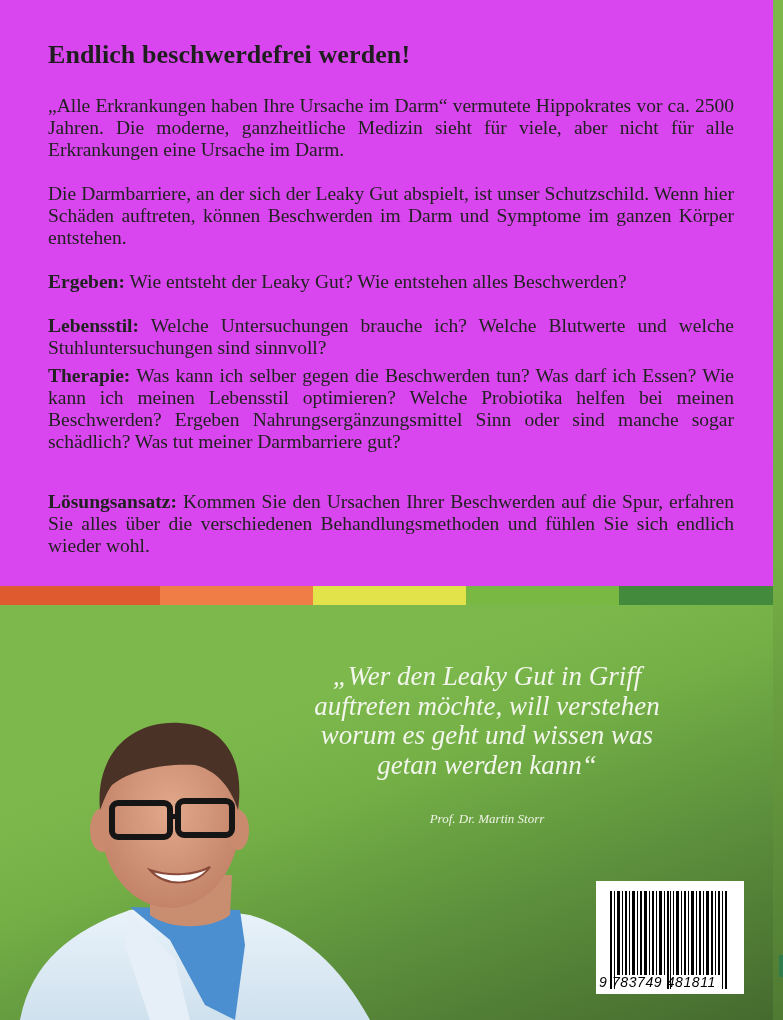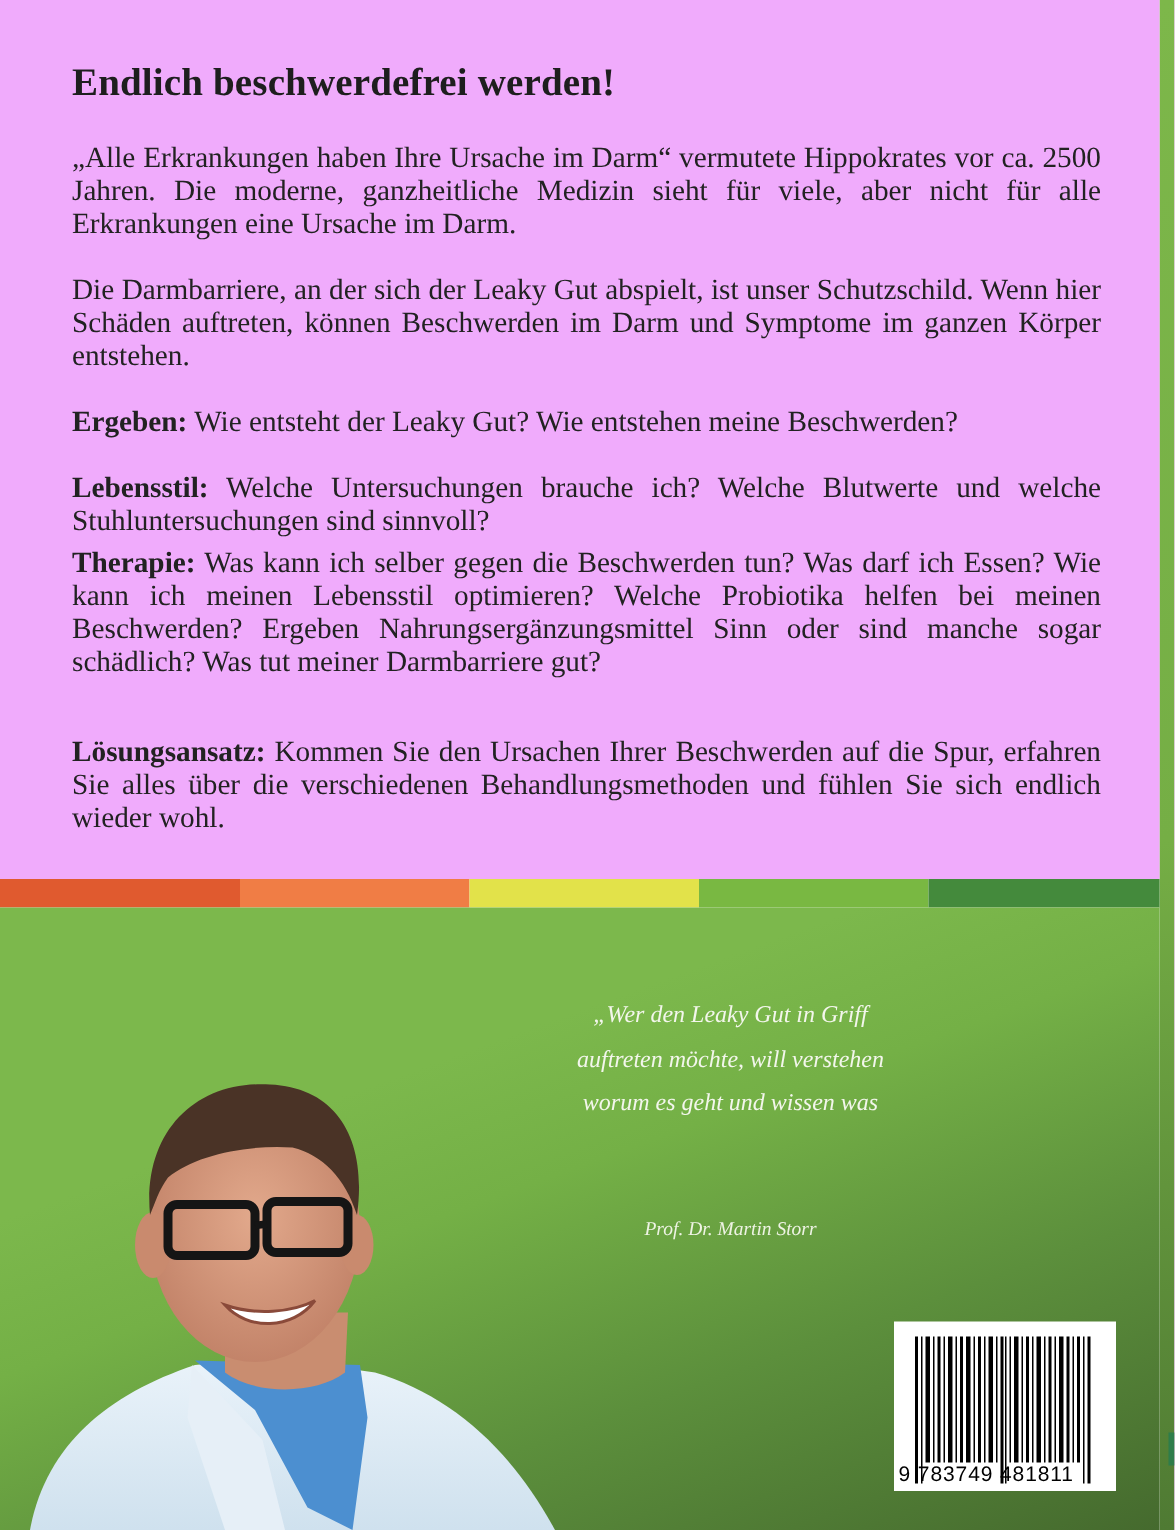--- a/index.html
+++ b/index.html
@@ -1,52 +1,52 @@
 <!DOCTYPE html>
 <html><head>
 <meta charset="utf-8">
 <style>
   html, body { margin: 0; padding: 0; }
   body { width: 783px; height: 1020px; position: relative; overflow: hidden; background: #ffffff; font-family: "Liberation Serif", "DejaVu Serif", serif; }
   .right-edge { position: absolute; left: 773px; top: 0; width: 10px; height: 1020px;
     background: linear-gradient(180deg, #7db74a 0%, #75ae45 55%, #4f7a33 100%); }
-  .text-panel { position: absolute; left: 0; top: 0; width: 773px; height: 586px; background: #f0abfc; }
+  .text-panel { position: absolute; left: 0; top: 0; width: 773px; height: 586px; background: #d946ef; }
   .title { position: absolute; left: 48px; top: 40px; margin: 0; font-size: 26px; font-weight: bold; color: #1e1e1e; letter-spacing: 0.1px; }
   .para { position: absolute; left: 48px; width: 686px; margin: 0; font-size: 19.5px; line-height: 22px; color: #222; text-align: justify; }
   .para b { font-weight: bold; }
   .strip { position: absolute; left: 0; top: 586px; width: 773px; height: 19px; display: flex; }
   .strip div { height: 100%; }
   .green-bg { position: absolute; left: 0; top: 605px; width: 773px; height: 415px;
     background: linear-gradient(160deg, #7cb84c 0%, #7cb84c 30%, #74b046 45%, #5c8f3c 70%, #456a2e 100%); }
-  .quote { position: absolute; left: 278px; top: 662px; width: 418px; margin: 0; text-align: center; font-style: italic; font-size: 16px; line-height: 29.5px; color: #f3f6ec; }
+  .quote { position: absolute; left: 278px; top: 662px; width: 418px; margin: 0; text-align: center; font-style: italic; font-size: 27px; line-height: 29.5px; color: #f3f6ec; }
   .attrib { position: absolute; left: 278px; top: 811px; width: 418px; margin: 0; text-align: center; font-style: italic; font-size: 13px; color: #eef3e4; }
   .photo { position: absolute; left: 0; top: 715px; width: 380px; height: 305px; }
   .barcode { position: absolute; left: 596px; top: 881px; width: 148px; height: 113px; background: #ffffff; }
   .barcode svg { position: absolute; left: 0; top: 0; }
-  .barcode-digits { position: absolute; left: 3px; bottom: 4px; font-family: "Liberation Sans", "DejaVu Sans", sans-serif; font-size: 14px; color: #000; letter-spacing: 0.6px; background: transparent; }
+  .barcode-digits { position: absolute; left: 3px; bottom: 4px; font-family: "Liberation Sans", "DejaVu Sans", sans-serif; font-size: 14px; color: #000; letter-spacing: 0.6px; background: transparent; font-style: italic; }
   .edge-mark { position: absolute; left: 779px; top: 955px; width: 4px; height: 22px; background: #2e7d4a; }
 </style>
 </head>
 <body>
 
 <div class="right-edge"></div>
 
 <section class="text-panel">
   <h1 class="title">Endlich beschwerdefrei werden!</h1>
 
   <p class="para" style="top:95px">
     <span>„Alle Erkrankungen haben Ihre Ursache im Darm“ vermutete Hippokrates vor ca. 2500 Jahren. Die moderne, ganzheitliche Medizin sieht für viele, aber nicht für alle Erkrankungen eine Ursache im Darm.</span>
   </p>
 
   <p class="para" style="top:183px">
     <span>Die Darmbarriere, an der sich der Leaky Gut abspielt, ist unser Schutzschild. Wenn hier Schäden auftreten, können Beschwerden im Darm und Symptome im ganzen Körper entstehen.</span>
   </p>
 
   <p class="para" style="top:271px">
-    <b>Ergeben:</b><span> Wie entsteht der Leaky Gut? Wie entstehen meine Beschwerden?</span>
+    <b>Ergeben:</b><span> Wie entsteht der Leaky Gut? Wie entstehen alles Beschwerden?</span>
   </p>
 
   <p class="para" style="top:315px">
     <b>Lebensstil:</b><span> Welche Untersuchungen brauche ich? Welche Blutwerte und welche Stuhluntersuchungen sind sinnvoll?</span>
   </p>
 
   <p class="para" style="top:365px">
     <b>Therapie:</b><span> Was kann ich selber gegen die Beschwerden tun? Was darf ich Essen? Wie kann ich meinen Lebensstil optimieren? Welche Probiotika helfen bei meinen Beschwerden? Ergeben Nahrungsergänzungsmittel Sinn oder sind manche sogar schädlich? Was tut meiner Darmbarriere gut?</span>
   </p>
 
@@ -62,20 +62,21 @@
   <div style="width:153px;background:#79b842"></div>
   <div style="width:154px;background:#448a3c"></div>
 </div>
 
 <div class="green-bg"></div>
 
 <p class="quote">
   <span>„Wer den Leaky Gut in Griff</span><br>
   <span>auftreten möchte, will verstehen</span><br>
   <span>worum es geht und wissen was</span><br>
+  <span>getan werden kann“</span>
 </p>
 <p class="attrib">Prof. Dr. Martin Storr</p>
 
 <div class="photo">
   <svg width="380" height="305" viewBox="0 0 380 305">
     <defs>
       <linearGradient id="coat" x1="0" y1="0" x2="0" y2="1">
         <stop offset="0" stop-color="#eaf3fa"></stop>
         <stop offset="1" stop-color="#cfe1ee"></stop>
       </linearGradient>

